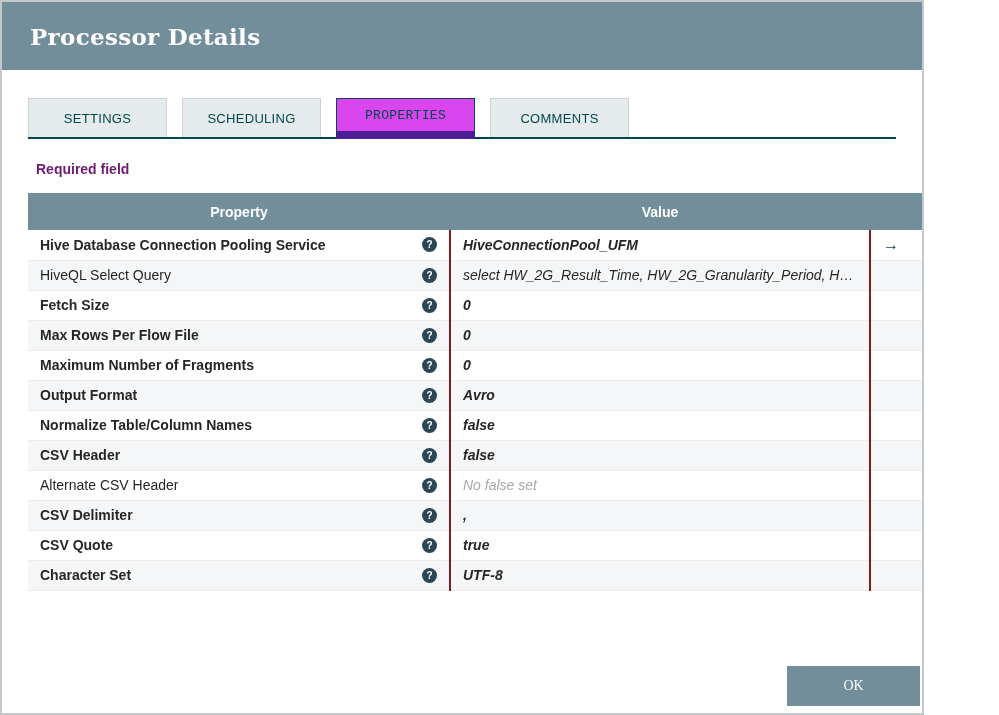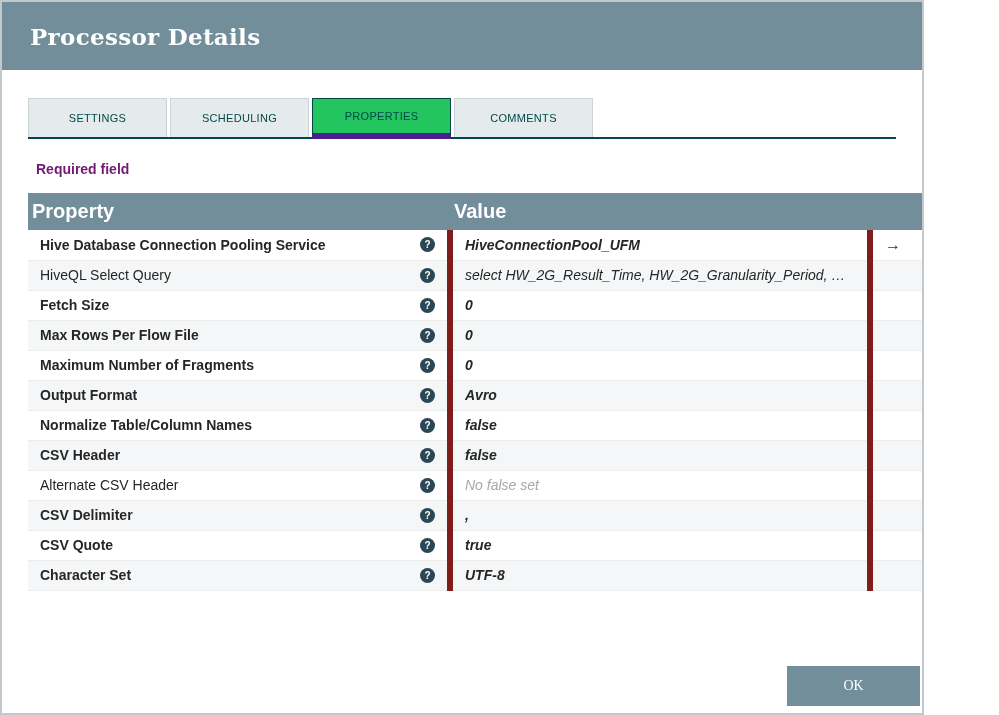--- a/index.html
+++ b/index.html
@@ -33,72 +33,73 @@
 
   
   .tabbar {
     display: flex;
     align-items: flex-end;
     border-bottom: 2px solid var(--accent, #004849);
   }
   .tab {
     width: 139px; height: 39px;
     display: flex; align-items: center; justify-content: center;
-    font-size: 11px; letter-spacing: 0.3px;
+    font-size: 13px; letter-spacing: 0.3px;
     color: var(--accent, #004849);
     background: var(--tab-inactive-bg, #e5eaec);
     border: 1px solid #ccd4d8;
     border-bottom: none;
-    margin-right: 3px;
+    margin-right: 15px;
     cursor: pointer;
   }
   .tab.active {
-    background: #22c55e;
+    background: #d946ef;
     border: 1px solid var(--accent, #004849);
-    border-bottom: 6px solid #4c1d95;
+    border-bottom: 8px solid #4c1d95;
     margin-bottom: -2px;
     height: 41px;
     font-weight: 400;
+    font-family: Liberation Mono, monospace;
   }
 
   .required-hint {
     margin: 22px 0 16px 8px;
     font-weight: 700;
     font-size: 14px;
     color: #701a75;
   }
 
   
   table.props-table {
     width: 947px;
     border-collapse: collapse;
     table-layout: fixed;
   }
   .props-table thead th {
     background: var(--header-bg, #728e9b);
     color: #ffffff;
-    font-size: 20px;
-    font-weight: 700;
-    text-align: left;
+    font-size: 14px;
+    font-weight: 700;
+    text-align: center;
     height: 37px;
     padding: 0 4px;
   }
   th.col-prop { width: 422px; }
   th.col-val  { width: 420px; }
   th.col-goto { width: 105px; }
   .props-table tbody td {
     height: 30px;
     font-size: 14px;
     color: #262626;
     padding: 0 12px;
     border-bottom: 1px solid #ececec;
     background-clip: padding-box;
   }
   .props-table tbody tr:nth-child(even) td { background-color: var(--row-alt-bg, #f4f6f7); }
-  td.prop-cell, td.value-cell { border-right: 6px solid #7f1d1d; }
+  td.prop-cell, td.value-cell { border-right: 2px solid #7f1d1d; }
   .cell-inner {
     display: flex; justify-content: space-between; align-items: center;
   }
   .prop-name { white-space: nowrap; overflow: hidden; text-overflow: ellipsis; }
   .prop-name.bold { font-weight: 700; }
   .help-icon {
     flex: 0 0 auto;
     width: 15px; height: 15px;
     margin-left: 8px;
     border-radius: 50%;

